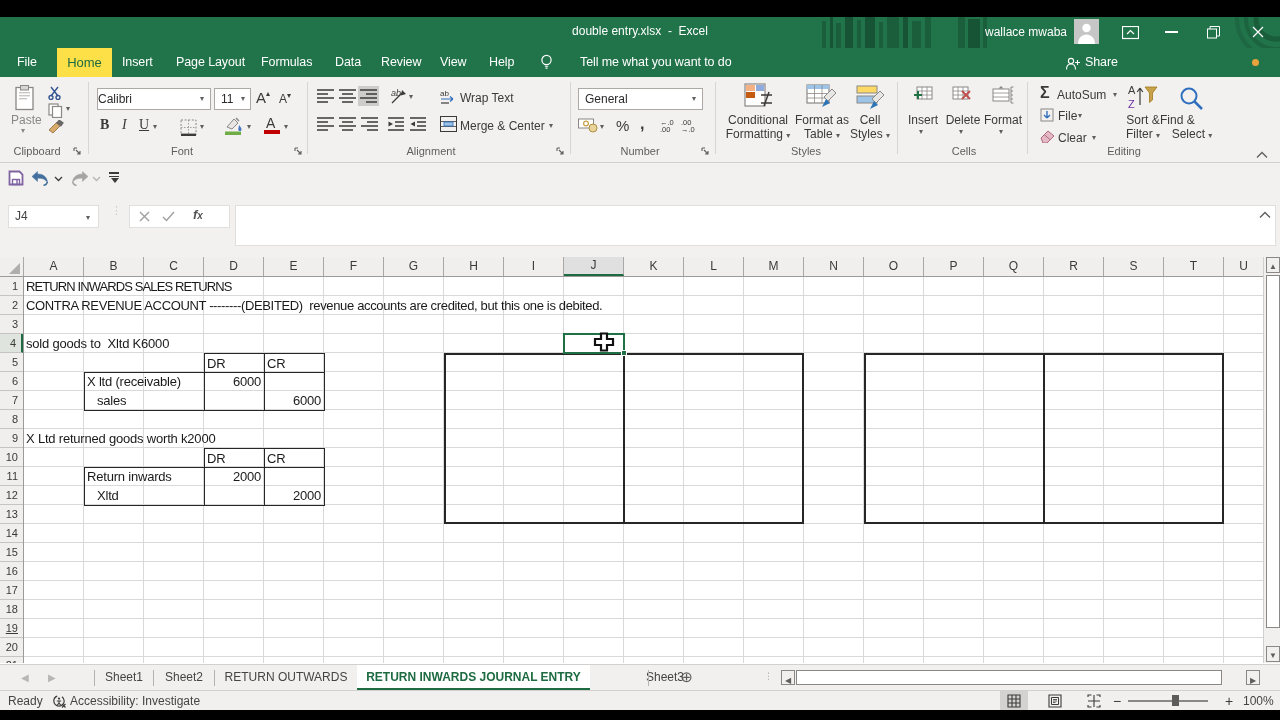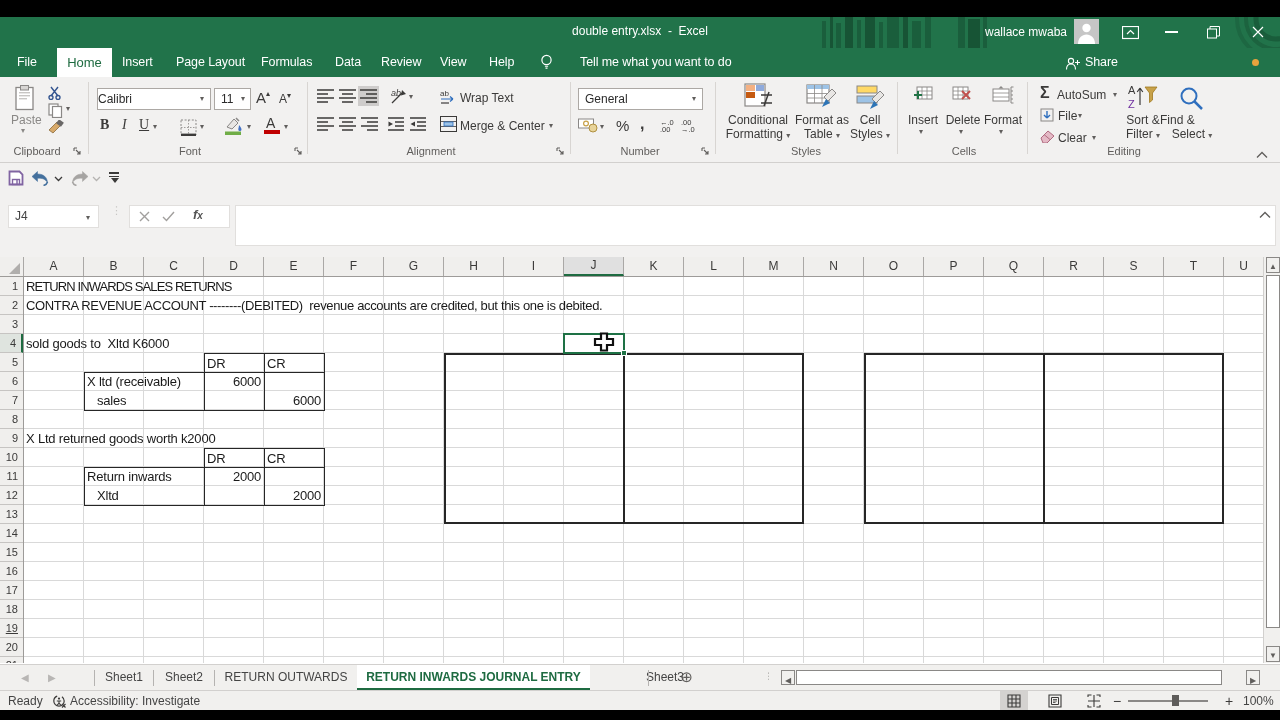--- a/index.html
+++ b/index.html
@@ -13,21 +13,21 @@
   
   #titlebar { left:0; top:17px; width:1280px; height:31px; background:#21734a; }
   .ghost { background:rgba(8,35,22,0.26); }
   .ghost2 { background:rgba(8,35,22,0.38); }
   #titletext { position:absolute; left:500px; top:7px; width:280px; text-align:center; color:#fff; font-size:12px; }
   #username { left:985px; top:8px; color:#fff; font-size:12px; }
   #avatar { left:1074px; top:2px; width:25px; height:25px; background:#c6c6c6; }
   
   #tabrow { left:0; top:48px; width:1280px; height:29px; background:#21734a; }
   .rtab { position:absolute; top:0; height:29px; line-height:29px; color:#ffffff; font-size:12.5px; letter-spacing:-0.1px; }
-  #hometab { position:absolute; left:57px; top:0; width:55px; height:29px; background:#ffffff; color:#1e6b41; text-align:center; line-height:29px; font-size:13px; }
+  #hometab { position:absolute; left:57px; top:0; width:55px; height:29px; background:#fde047; color:#1e6b41; text-align:center; line-height:29px; font-size:13px; }
   
   #ribbon { left:0; top:77px; width:1280px; height:86px; background:#f2f1f0; border-bottom:1px solid #d2d0ce; }
   .gsep { position:absolute; top:5px; height:72px; width:1px; background:#d8d5d2; }
   .glabel { position:absolute; top:68px; font-size:11px; color:#605e5c; text-align:center; }
   .launchsvg { position:absolute; top:70px; }
   .alicon { position:absolute; }
   .btnlabel { font-size:12px; color:#3b3a39; }
   .combo { position:absolute; background:#fff; border:1px solid #aca8a4; font-size:12px; color:#2b2b2b; }
   
   #qatrow { left:0; top:163px; width:1280px; height:37px; background:#f2f1f0; }
@@ -137,21 +137,21 @@
   <div class="abs" id="ribbon">
 
     <div class="gsep" style="left:88px;"></div>
     <div class="gsep" style="left:307px;"></div>
     <div class="gsep" style="left:570px;"></div>
     <div class="gsep" style="left:715px;"></div>
     <div class="gsep" style="left:897px;"></div>
     <div class="gsep" style="left:1027px;"></div>
 
     <div class="glabel" style="left:7px;width:60px;">Clipboard</div>
-    <div class="glabel" style="left:160px;width:60px;">Font</div>
+    <div class="glabel" style="left:152px;width:60px;">Font</div>
     <div class="glabel" style="left:401px;width:60px;">Alignment</div>
     <div class="glabel" style="left:610px;width:60px;">Number</div>
     <div class="glabel" style="left:776px;width:60px;">Styles</div>
     <div class="glabel" style="left:934px;width:60px;">Cells</div>
     <div class="glabel" style="left:1094px;width:60px;">Editing</div>
 
     <svg class="launchsvg" style="left:73px;" width="9" height="9" viewBox="0 0 9 9">
         <path d="M1 1 h3 M1 1 v3 M3 3 l4 4 M7 4 v3 h-3" stroke="#605e5c" stroke-width="1.1" fill="none"></path>
       </svg>
     <svg class="launchsvg" style="left:294px;" width="9" height="9" viewBox="0 0 9 9">

